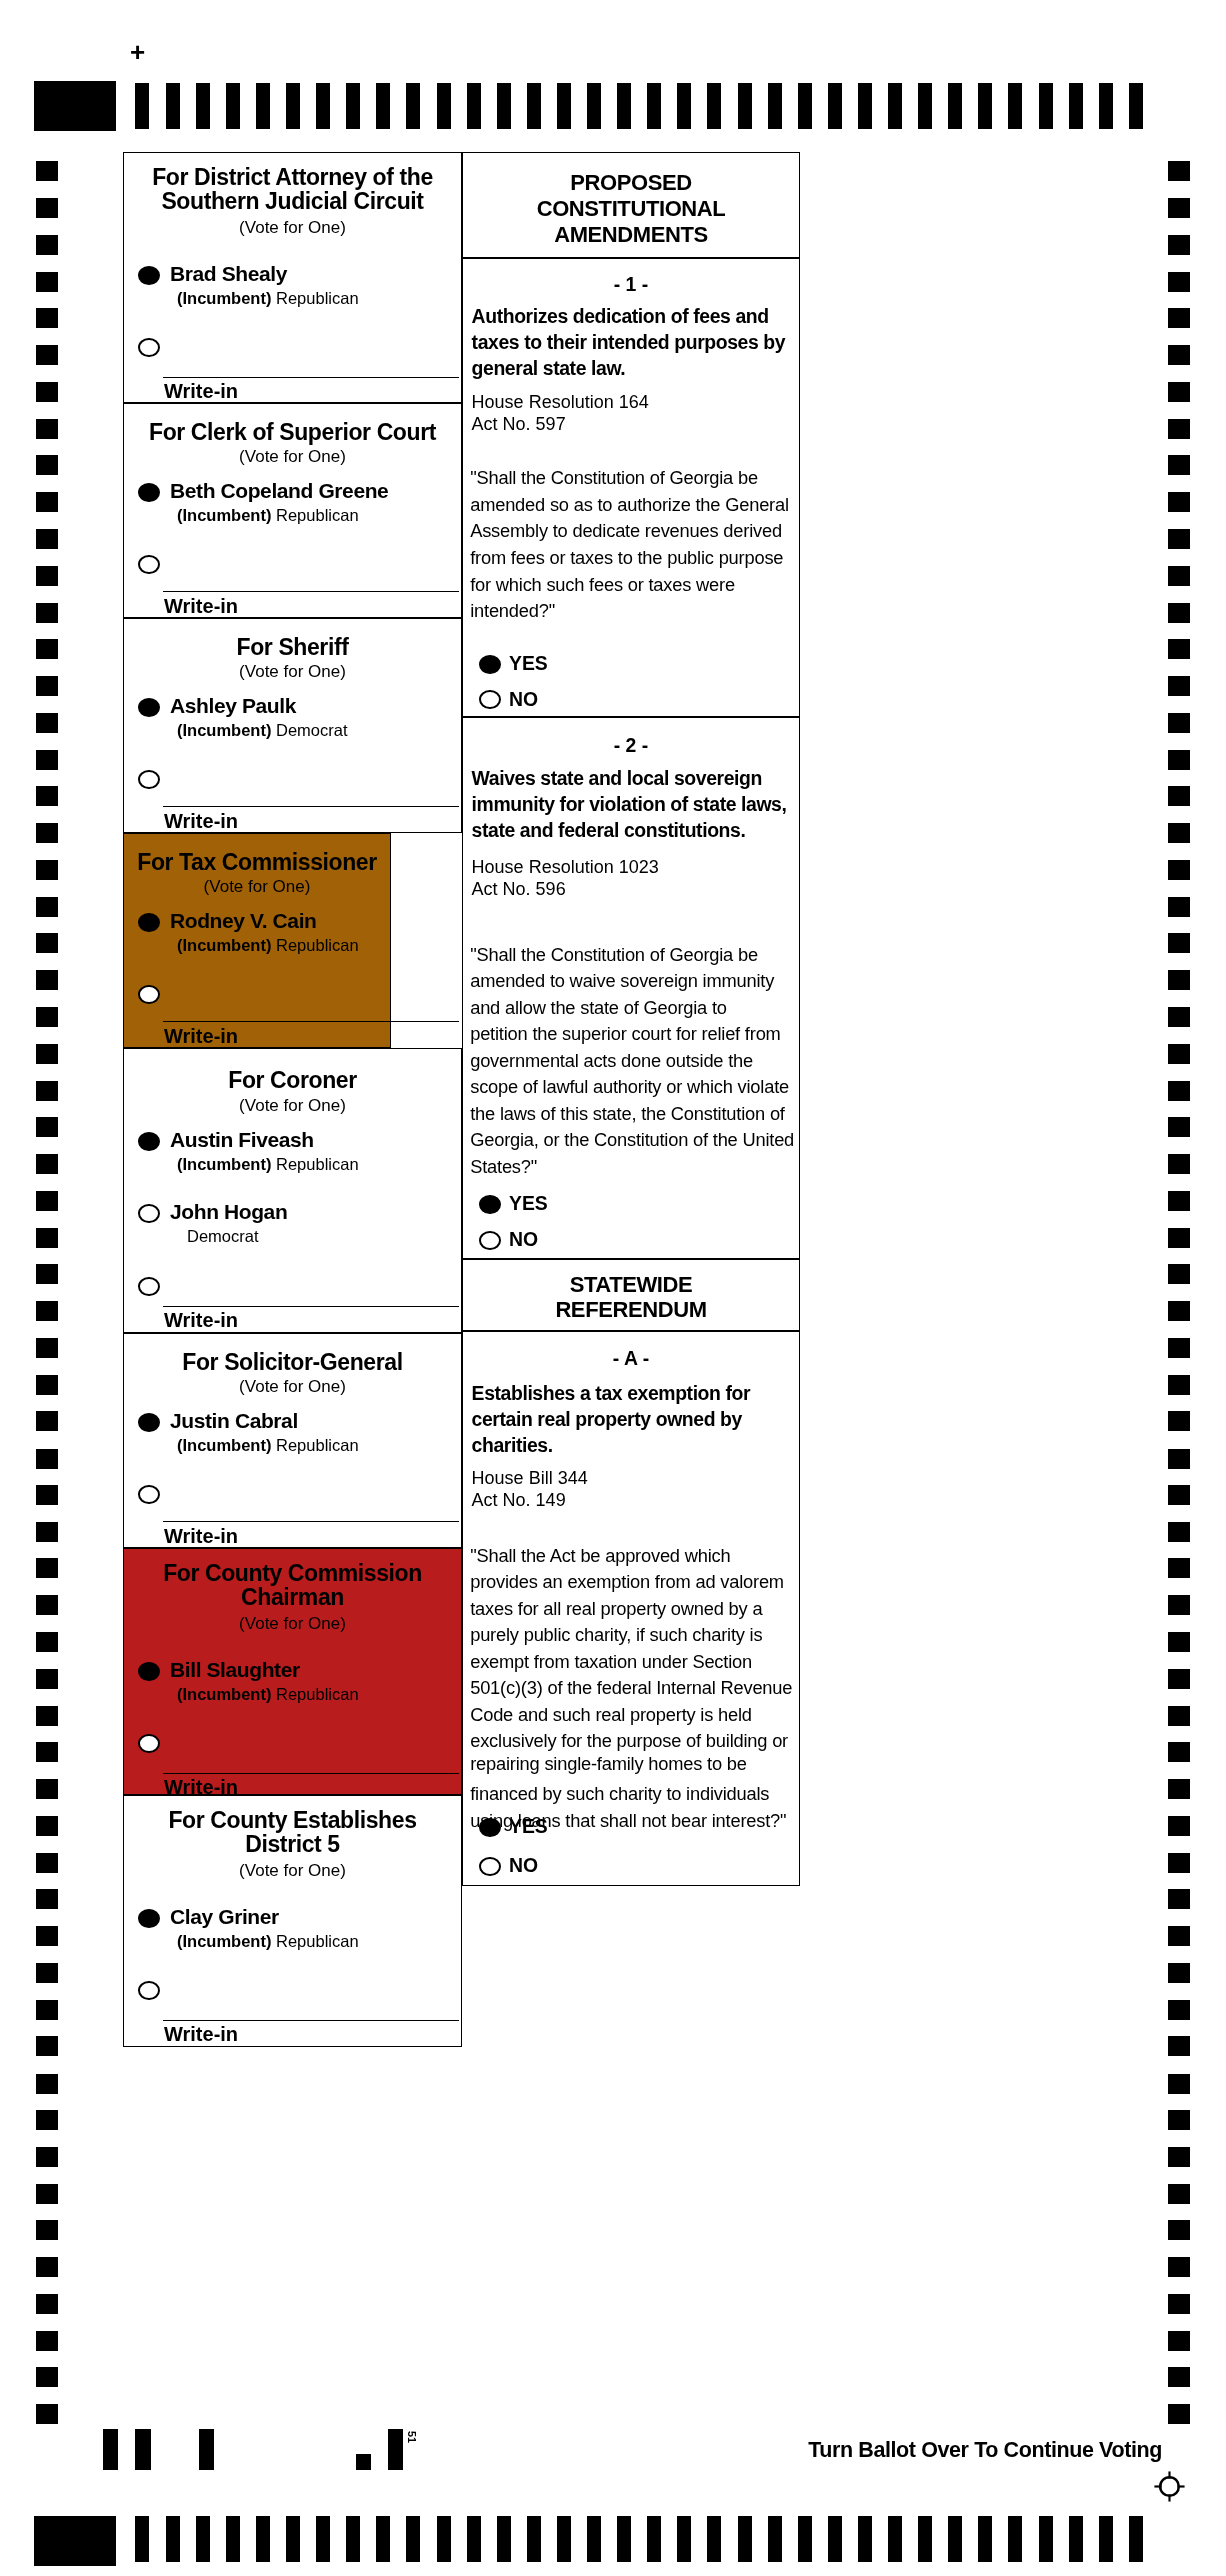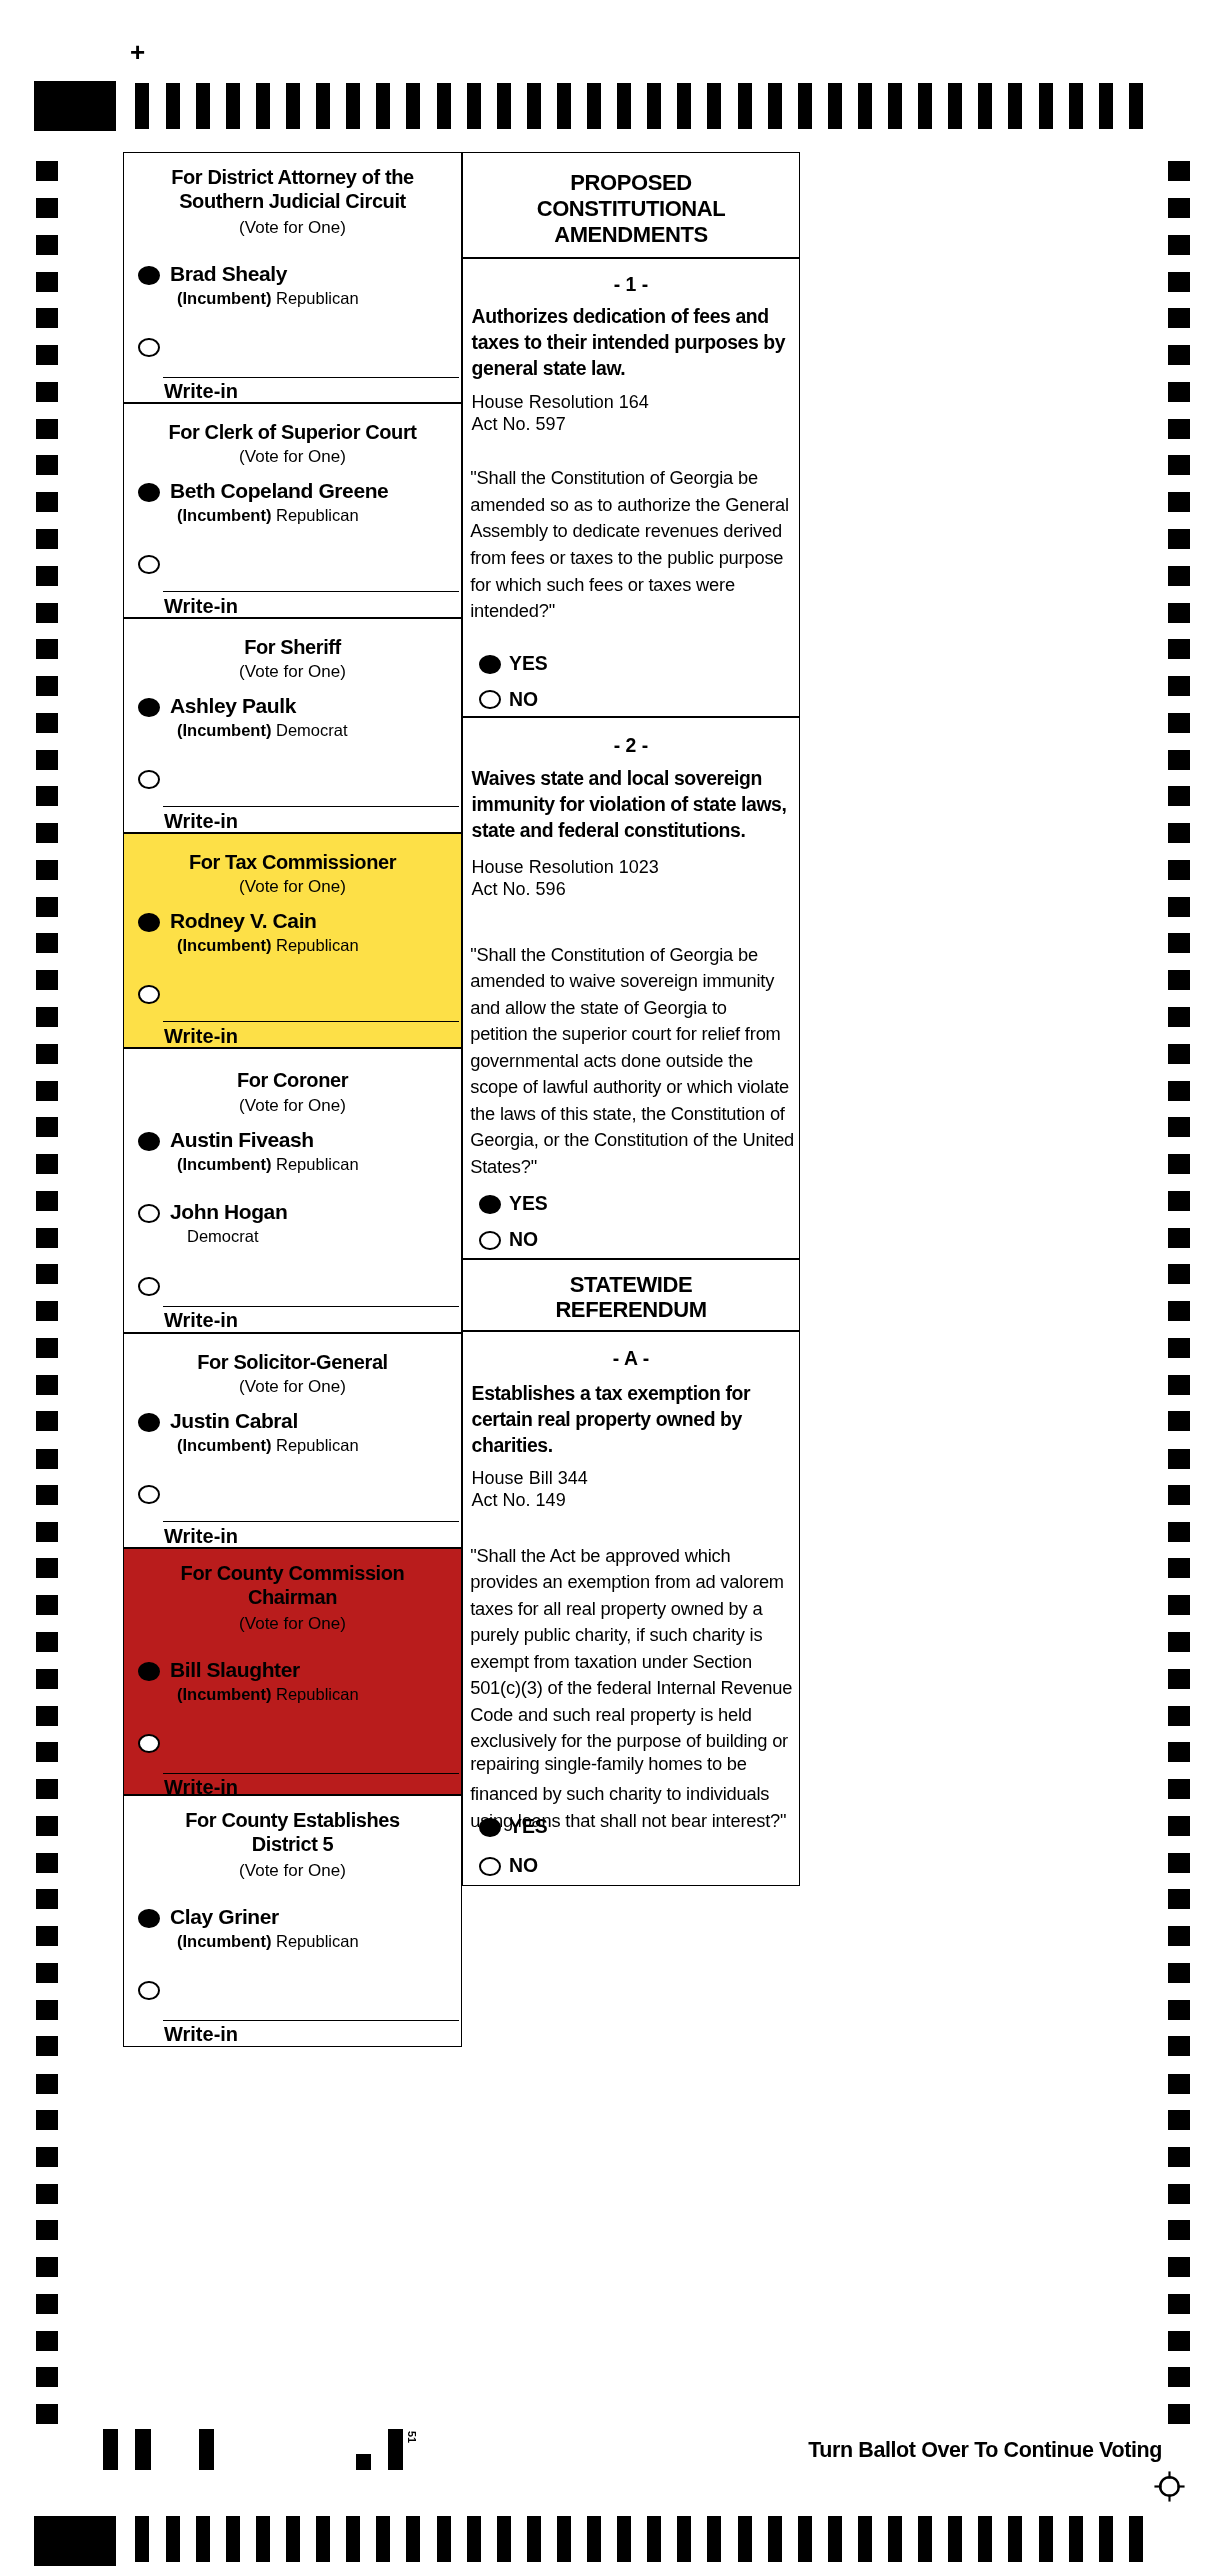--- a/index.html
+++ b/index.html
@@ -5,21 +5,21 @@
   html,body{margin:0;padding:0;background:#888;}
   .page{
     position:relative;width:1226px;height:2576px;background:#ffffff;
     font-family:"Liberation Sans", sans-serif;color:#000;overflow:hidden;
   }
   .abs{position:absolute;}
   .copyright{position:absolute;top:17px;left:0;width:100%;text-align:center;
     font-size:10px;letter-spacing:0.1px;}
   .plus{position:absolute;left:130px;top:37px;font-size:26px;font-weight:bold;}
   .ctitle{position:absolute;left:0;width:100%;text-align:center;font-weight:bold;
-    font-size:20px;line-height:24.4px;letter-spacing:-0.4px;}
+    font-size:23px;line-height:24.4px;letter-spacing:-0.4px;}
   .instr{position:absolute;left:0;width:100%;text-align:center;font-size:17px;}
   .cname{position:absolute;font-size:21px;font-weight:bold;letter-spacing:-0.4px;white-space:nowrap;}
   .csub{position:absolute;font-size:16.5px;white-space:nowrap;}
   .csub b{font-weight:bold;}
   .oval{position:absolute;width:22px;height:19.4px;border:2.2px solid #000;
     border-radius:50%;box-sizing:border-box;background:#fff;}
   .oval.filled{background:#000;}
   .wrule{position:absolute;border-top:1.4px solid #000;height:0;}
   .wlabel{position:absolute;font-size:20px;font-weight:bold;}
   .mhead{position:absolute;left:0;width:100%;text-align:center;font-weight:bold;
@@ -260,21 +260,21 @@
       <div style="position: absolute; left: 123px; top: 618px; width: 339px; height: 215px; border: 1.4px solid rgb(0, 0, 0); box-sizing: border-box; background: rgb(255, 255, 255);">
         <div class="ctitle" style="top: 16px;">For Sheriff</div>
         <div class="instr" style="top: 43px;">(Vote for One)</div>
         <div class="oval filled" style="left: 14.3px; top: 79px;"></div>
         <div class="cname" style="left: 46px; top: 75px;">Ashley Paulk</div>
         <div class="csub" style="left: 53px; top: 102px;"><b>(Incumbent)</b> Democrat</div>
         <div class="oval" style="left: 14.3px; top: 151px;"></div>
         <div class="wrule" style="left: 39px; top: 187px; width: 296px;"></div>
         <div class="wlabel" style="left: 40px; top: 191px;">Write-in</div>
       </div>
-      <div style="position: absolute; left: 123px; top: 833px; width: 339px; height: 215px; border: 1.4px solid rgb(0, 0, 0); box-sizing: border-box; background: #fde047;">
+      <div style="position: absolute; left: 123px; top: 833px; width: 268px; height: 215px; border: 1.4px solid rgb(0, 0, 0); box-sizing: border-box; background: #a16207;">
         <div class="ctitle" style="top: 16px;">For Tax Commissioner</div>
         <div class="instr" style="top: 43px;">(Vote for One)</div>
         <div class="oval filled" style="left: 14.3px; top: 79px;"></div>
         <div class="cname" style="left: 46px; top: 75px;">Rodney V. Cain</div>
         <div class="csub" style="left: 53px; top: 102px;"><b>(Incumbent)</b> Republican</div>
         <div class="oval" style="left: 14.3px; top: 151px;"></div>
         <div class="wrule" style="left: 39px; top: 187px; width: 296px;"></div>
         <div class="wlabel" style="left: 40px; top: 191px;">Write-in</div>
       </div>
       <div style="position: absolute; left: 123px; top: 1048px; width: 339px; height: 285px; border: 1.4px solid rgb(0, 0, 0); box-sizing: border-box; background: rgb(255, 255, 255);">

